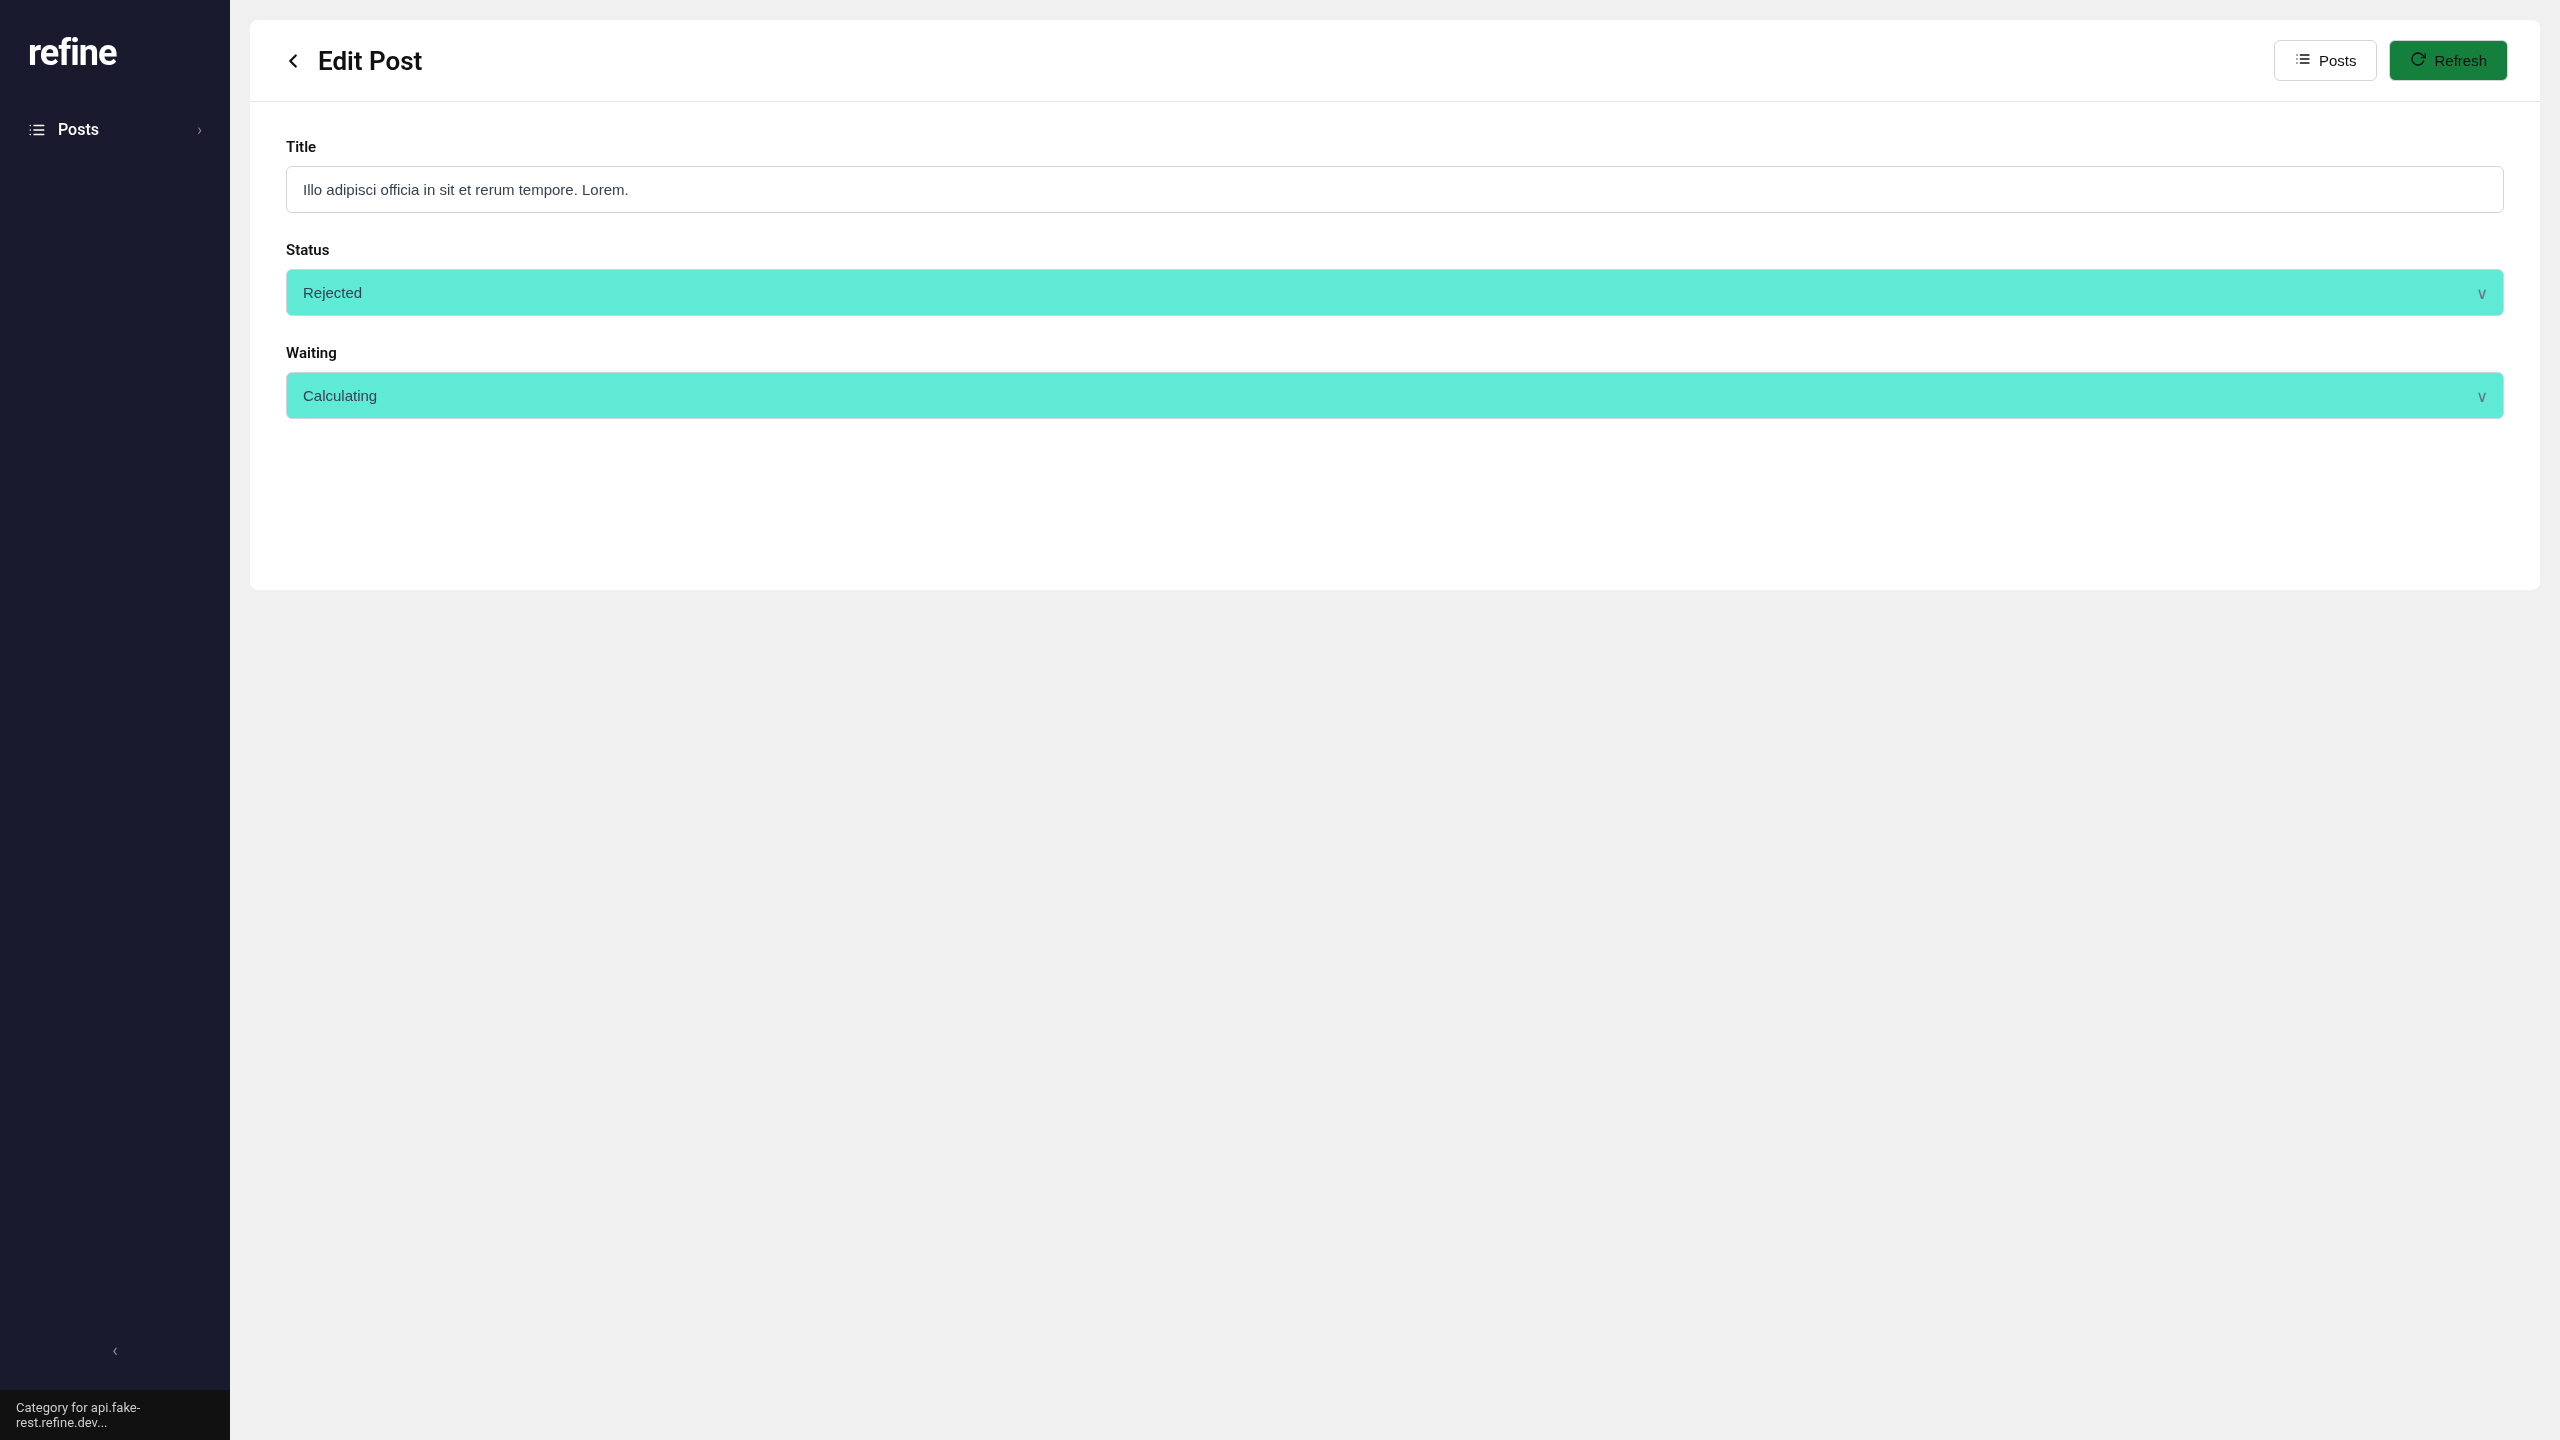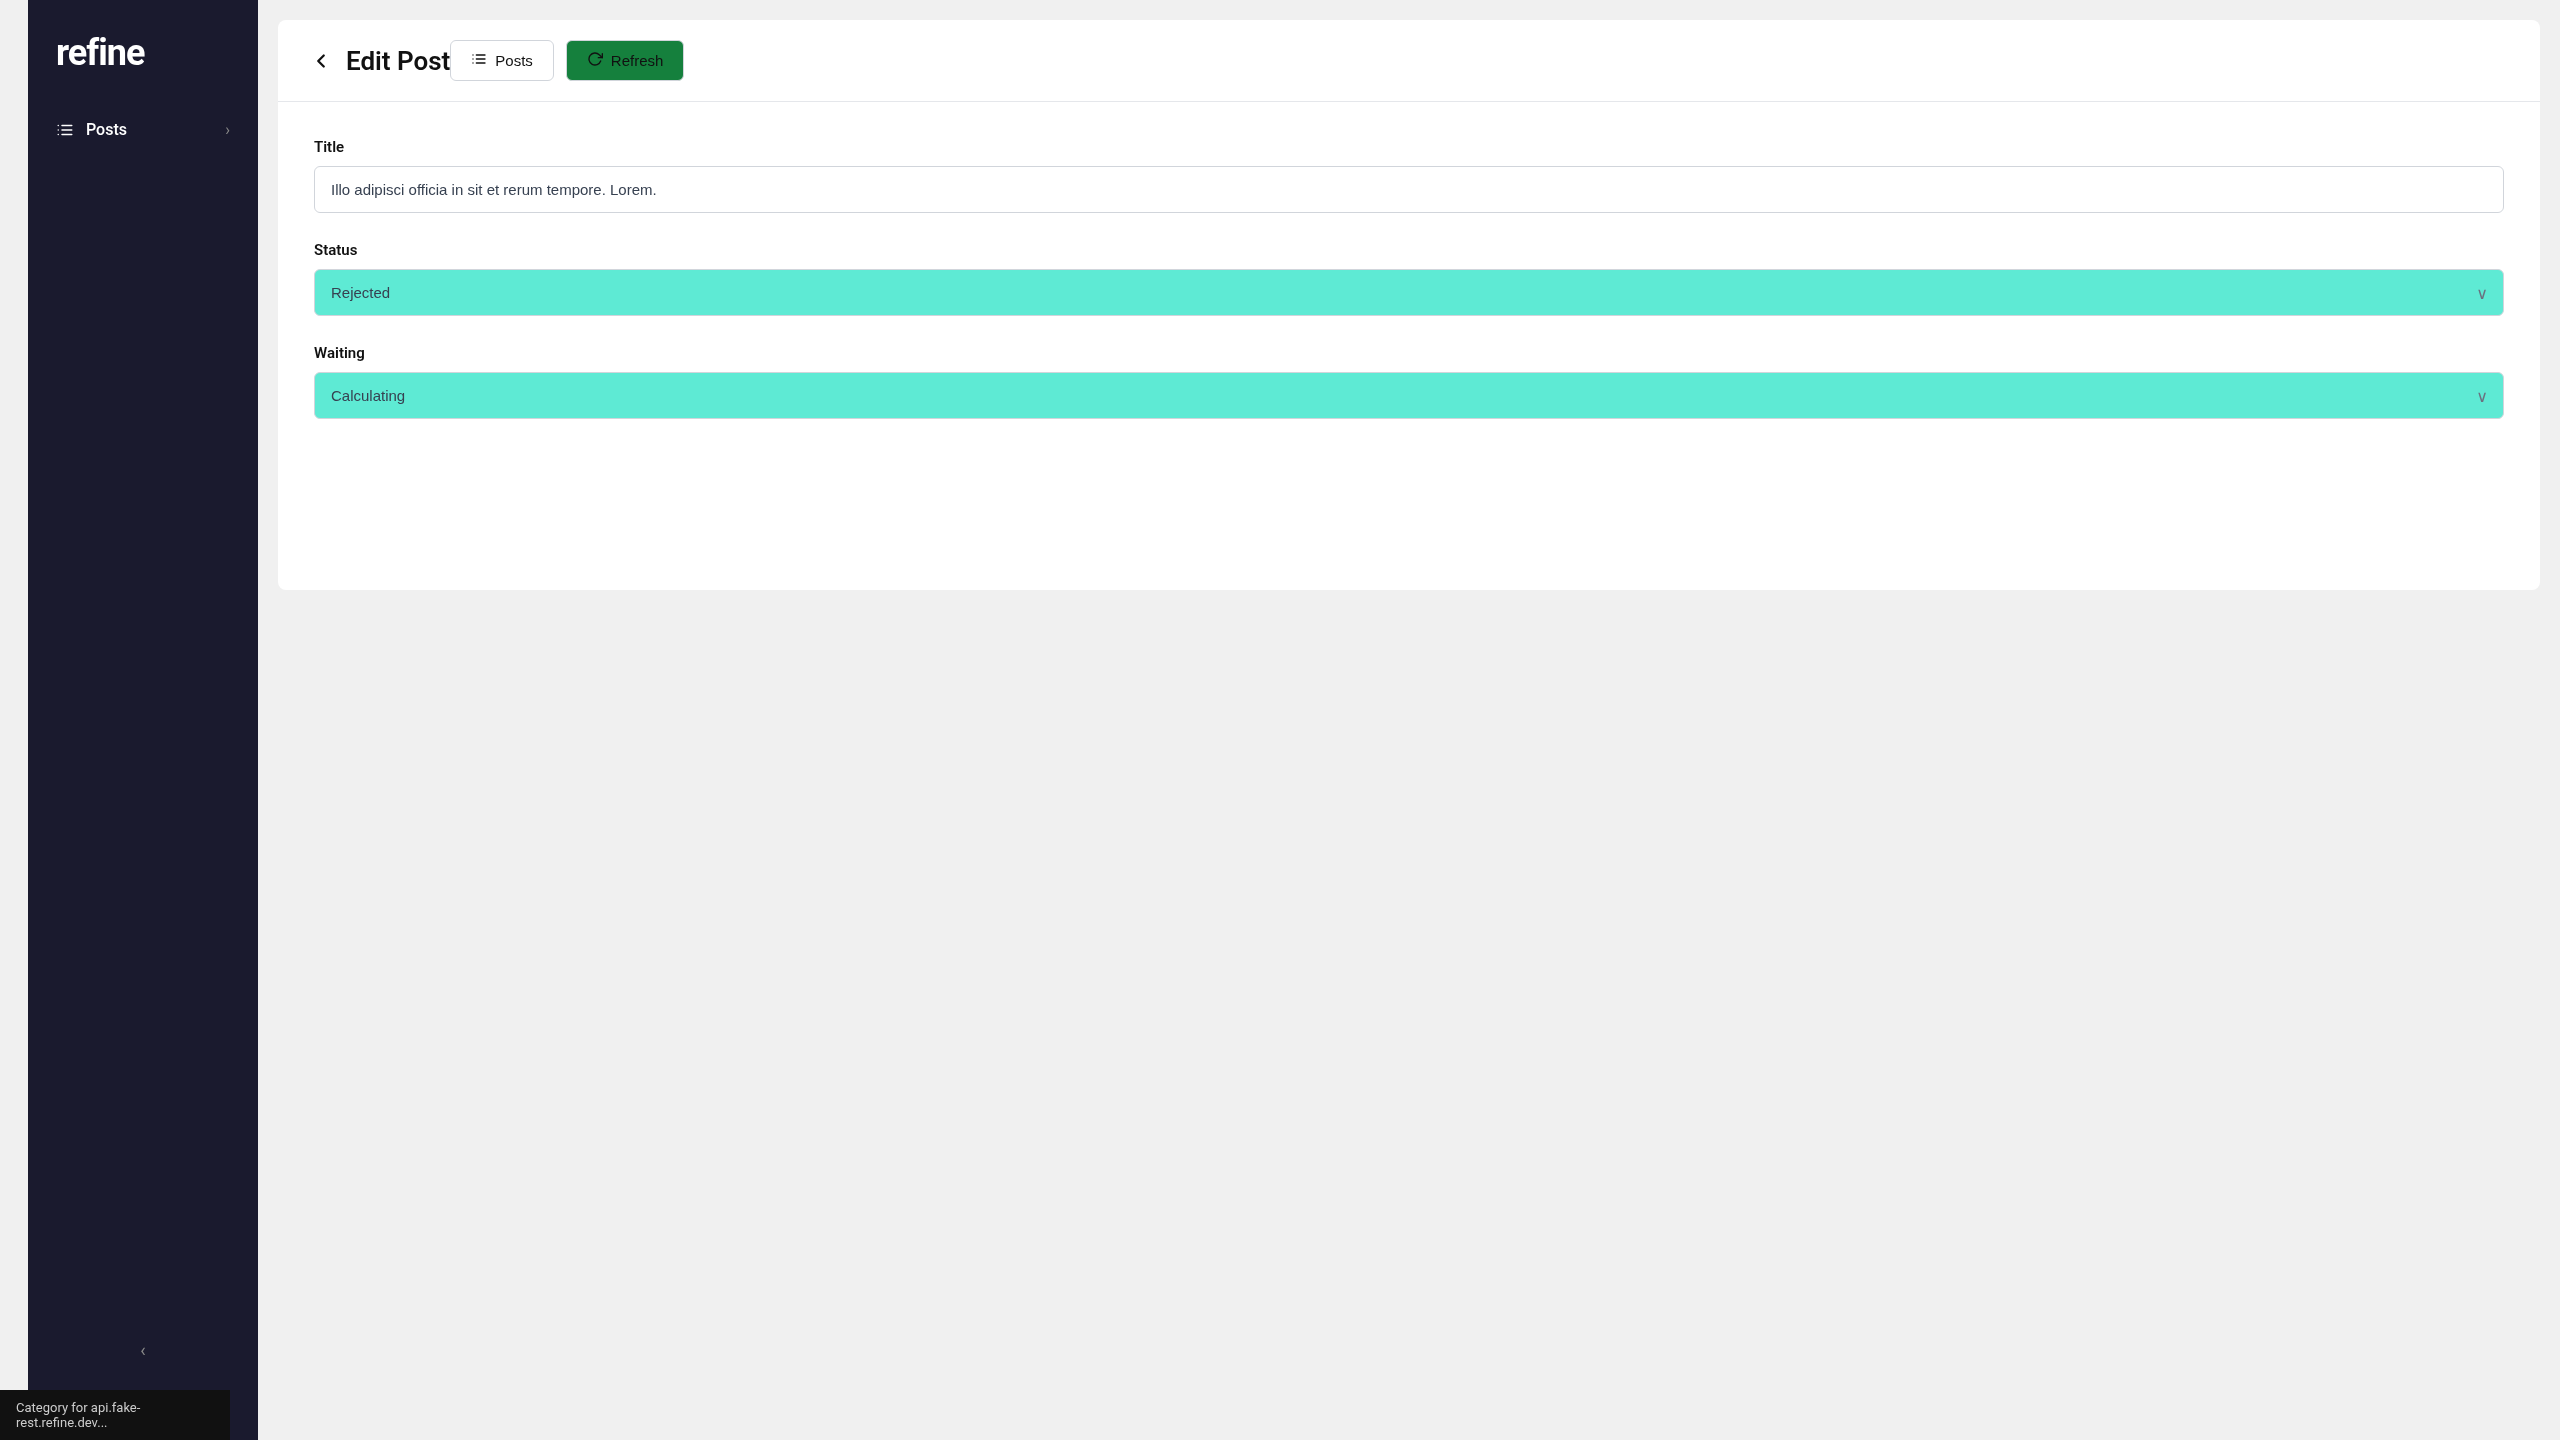--- a/index.html
+++ b/index.html
@@ -19,21 +19,20 @@
 
     
     .sidebar {
       width: 230px;
       min-width: 230px;
       background: #1a1a2e;
       display: flex;
       flex-direction: column;
       height: 100%;
       position: relative;
-      margin-left: 28px;
     }
 
     .sidebar-logo {
       padding: 32px 28px 24px;
     }
 
     .logo-text {
       color: #ffffff;
       font-size: 36px;
       font-weight: 700;
@@ -101,20 +100,21 @@
       border-radius: 8px;
       overflow: hidden;
       flex: 1;
       max-height: 570px;
     }
 
     
     .top-bar {
       display: flex;
       align-items: center;
+      justify-content: space-between;
       padding: 20px 32px;
       border-bottom: 1px solid #e5e7eb;
     }
 
     .top-bar-left {
       display: flex;
       align-items: center;
       gap: 14px;
     }
 

